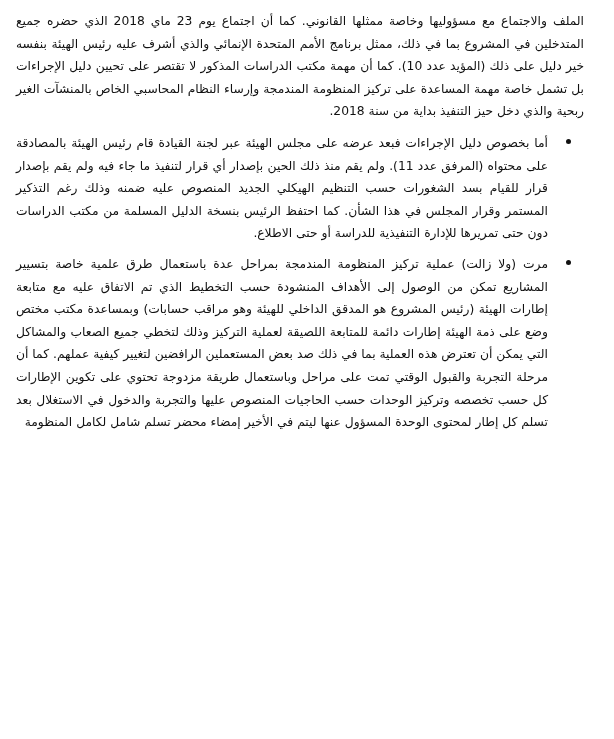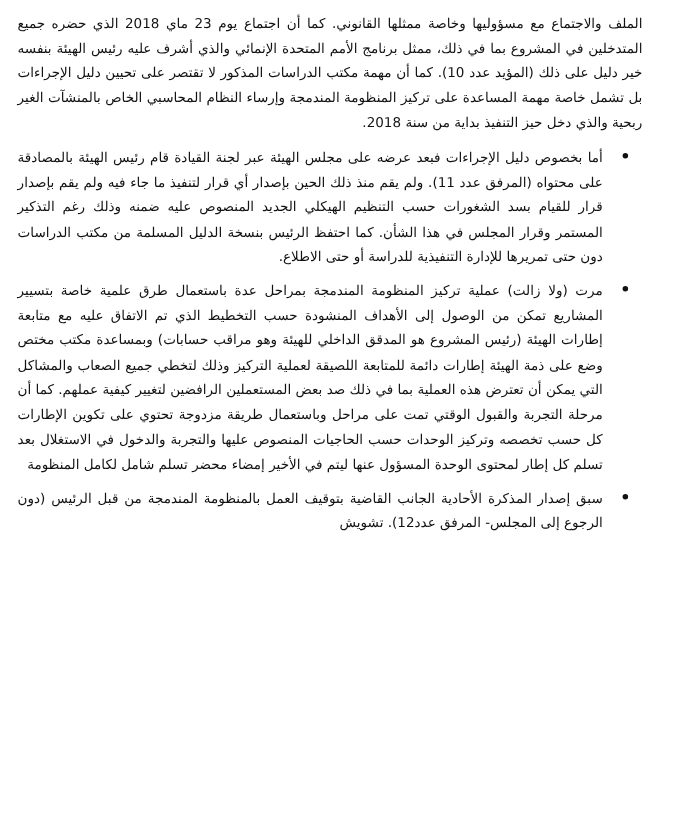--- a/index.html
+++ b/index.html
@@ -60,18 +60,14 @@
   <div class="para">
     <span class="bullet"></span>
     <p>أما بخصوص دليل الإجراءات فبعد عرضه على مجلس الهيئة عبر لجنة القيادة قام رئيس الهيئة بالمصادقة على محتواه (المرفق عدد 11). ولم يقم منذ ذلك الحين بإصدار أي قرار لتنفيذ ما جاء فيه ولم يقم بإصدار قرار للقيام بسد الشغورات حسب التنظيم الهيكلي الجديد المنصوص عليه ضمنه وذلك رغم التذكير المستمر وقرار المجلس في هذا الشأن. كما احتفظ الرئيس بنسخة الدليل المسلمة من مكتب الدراسات دون حتى تمريرها للإدارة التنفيذية للدراسة أو حتى الاطلاع.</p>
   </div>
 
   <div class="para">
     <span class="bullet"></span>
     <p>مرت (ولا زالت) عملية تركيز المنظومة المندمجة بمراحل عدة باستعمال طرق علمية خاصة بتسيير المشاريع تمكن من الوصول إلى الأهداف المنشودة حسب التخطيط الذي تم الاتفاق عليه مع متابعة إطارات الهيئة (رئيس المشروع هو المدقق الداخلي للهيئة وهو مراقب حسابات) وبمساعدة مكتب مختص وضع على ذمة الهيئة إطارات دائمة للمتابعة اللصيقة لعملية التركيز وذلك لتخطي جميع الصعاب والمشاكل التي يمكن أن تعترض هذه العملية بما في ذلك صد بعض المستعملين الرافضين لتغيير كيفية عملهم. كما أن مرحلة التجربة والقبول الوقتي تمت على مراحل وباستعمال طريقة مزدوجة تحتوي على تكوين الإطارات كل حسب تخصصه وتركيز الوحدات حسب الحاجيات المنصوص عليها والتجربة والدخول في الاستغلال بعد تسلم كل إطار لمحتوى الوحدة المسؤول عنها ليتم في الأخير إمضاء محضر تسلم شامل لكامل المنظومة</p>
   </div>
 
-  <div class="para">
-    <span class="bullet"></span>
-    <p>سبق إصدار المذكرة الأحادية الجانب القاضية بتوقيف العمل بالمنظومة المندمجة من قبل الرئيس (دون الرجوع إلى المجلس- المرفق عدد12). تشويش</p>
-  </div>
 
 </div>
 
 </body></html>

